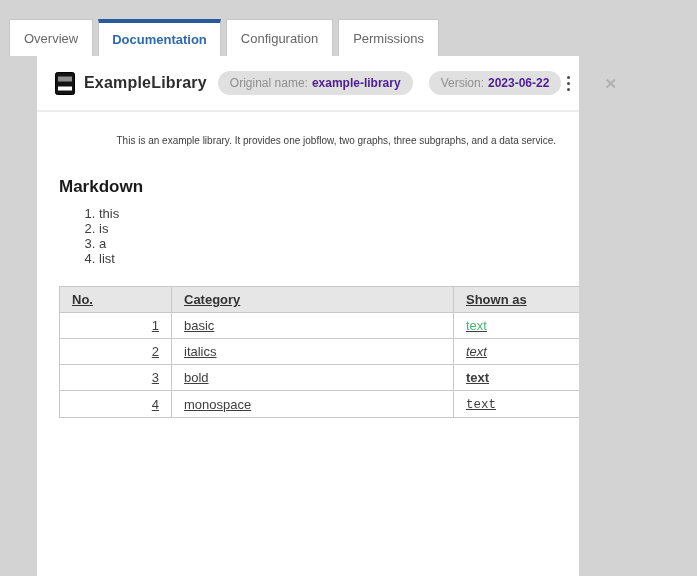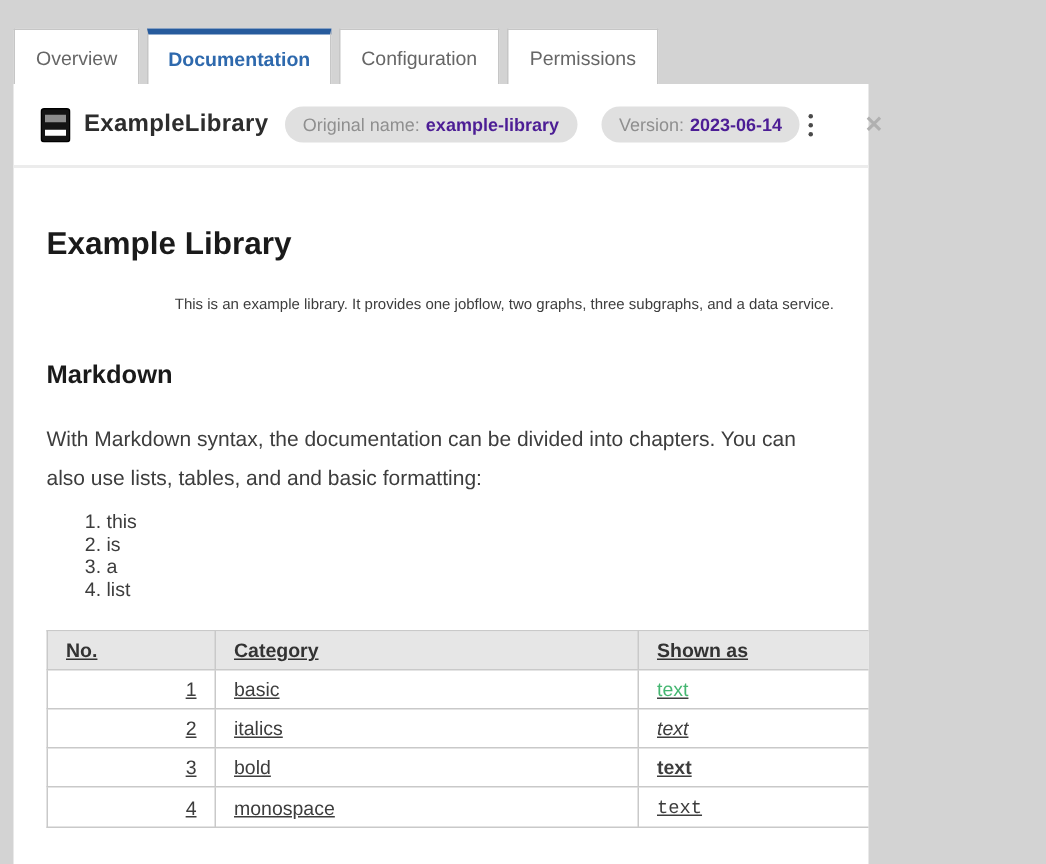--- a/index.html
+++ b/index.html
@@ -24,21 +24,21 @@
     cursor: pointer;
   }
   .tab.active {
     border-top: 4px solid var(--tab-active-border, #275b9d);
     color: var(--tab-active-text, #2e69ad);
     font-weight: bold;
     padding: 0 13px;
   }
 
   
-  .panel { background: var(--panel-bg, #fff); flex: 1; display: flex; flex-direction: column; }
+  .panel { background: var(--panel-bg, #fff); flex: 1; display: flex; flex-direction: column; margin-left: 28px; }
 
   .panel-header {
     height: 56px; flex: none;
     border-bottom: 2px solid var(--header-divider, #ececec);
     display: flex; align-items: center;
     padding: 0 18px;
   }
   .lib-icon { flex: none; display: flex; align-items: center; margin-right: 9px; }
   .lib-title { font-size: 16px; font-weight: bold; color: #2d2d2d; letter-spacing: .2px; }
   .badges { display: flex; gap: 16px; margin-left: 11px; align-items: center; }
@@ -118,40 +118,38 @@
       </span>
       <span class="lib-title">ExampleLibrary</span>
 
       <span class="badges">
         <span class="badge">
           <span class="badge-label">Original name:</span>
           <span class="badge-value">example-library</span>
         </span>
         <span class="badge">
           <span class="badge-label">Version:</span>
-          <span class="badge-value">2023-06-14</span>
+          <span class="badge-value">2023-06-22</span>
         </span>
       </span>
 
       <span class="hdr-actions">
         <button class="kebab" aria-label="menu">
           <span class="dot"></span>
             <span class="dot"></span>
             <span class="dot"></span>
         </button>
         <button class="closebtn" aria-label="close">✕</button>
       </span>
     </header>
 
     <main class="content">
-      <h1 class="doc-title">Example Library</h1>
       <p class="intro">This is an example library. It provides one jobflow, two graphs, three subgraphs, and a data service.</p>
 
       <h2 class="section-title">Markdown</h2>
-      <p class="section-text">With Markdown syntax, the documentation can be divided into chapters. You can also use lists, tables, and and basic formatting:</p>
 
       <ol class="md-list">
           <li>this</li>
           <li>is</li>
           <li>a</li>
           <li>list</li>
         </ol>
 
       <table class="md-table">
         <thead>

